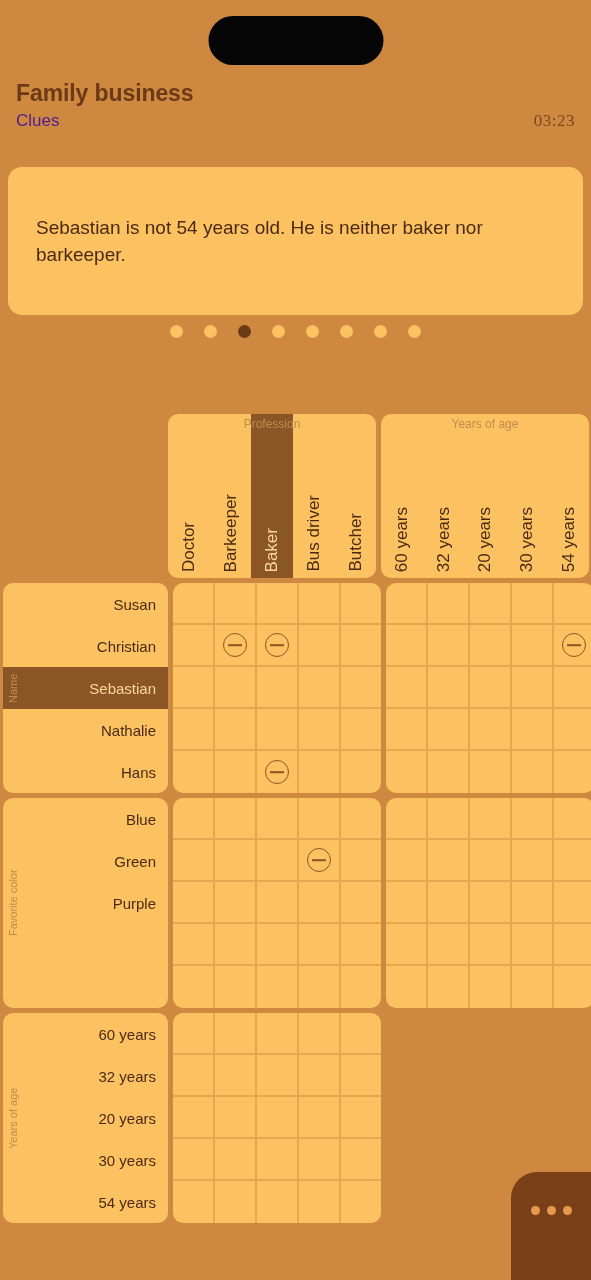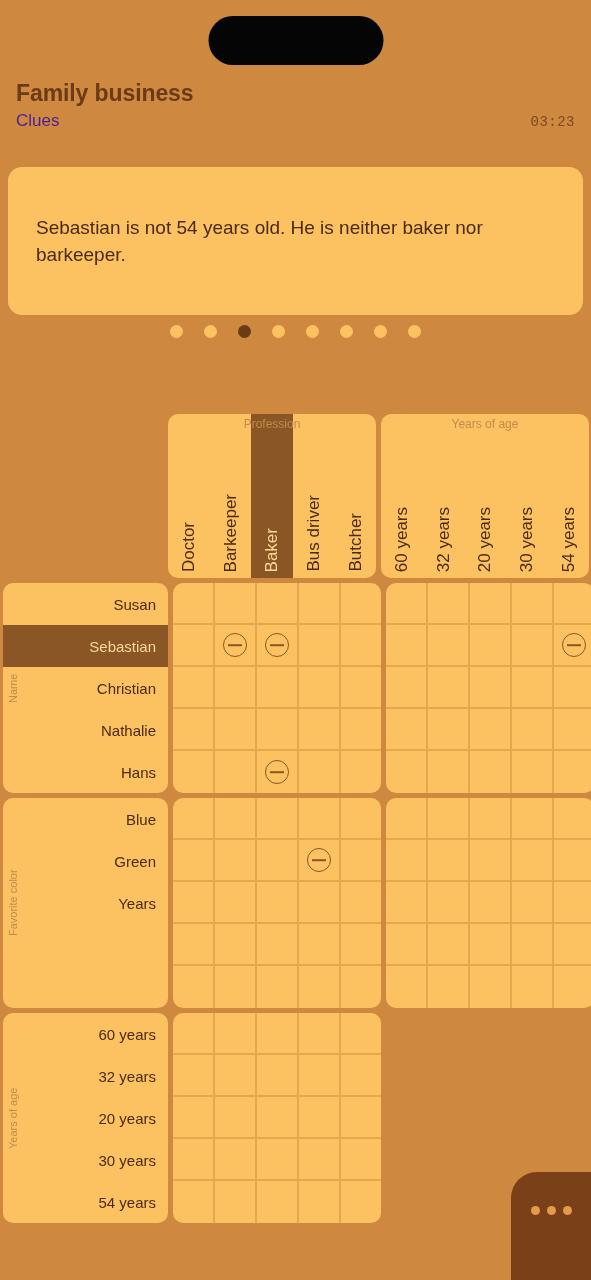--- a/index.html
+++ b/index.html
@@ -49,22 +49,22 @@
     justify-content: space-between;
     align-items: baseline;
     margin-top: 3px;
   }
   .subtitle {
     font-size: 17px;
     color: #4c1d95;
     line-height: 21px;
   }
   .timer {
-    font-family: Liberation Mono, monospace;
-    font-size: 14px;
+    font-family: Liberation Serif, serif;
+    font-size: 17px;
     color: #7C4A22;
     letter-spacing: 0.5px;
   }
 
   
   .clue-card {
     position: absolute;
     top: 167px;
     left: 8px;
     width: 575px;
@@ -318,25 +318,25 @@
         </div>
       </div>
     </div>
     <div class="section-gap"></div>
     <div class="grid-row">
       <div class="rowlabel-block">
         <div class="rowgroup-title">Name</div>
         <div class="rowlabel">
           <span>Susan</span>
         </div>
+        <div class="rowlabel">
+          <span>Christian</span>
+        </div>
         <div class="rowlabel hl">
           <span>Sebastian</span>
-        </div>
-        <div class="rowlabel">
-          <span>Christian</span>
         </div>
         <div class="rowlabel">
           <span>Nathalie</span>
         </div>
         <div class="rowlabel">
           <span>Hans</span>
         </div>
       </div>
       <div class="block-gap"></div>
       <div class="cellblock">
@@ -427,21 +427,21 @@
     <div class="grid-row">
       <div class="rowlabel-block">
         <div class="rowgroup-title">Favorite color</div>
         <div class="rowlabel">
           <span>Blue</span>
         </div>
         <div class="rowlabel">
           <span>Green</span>
         </div>
         <div class="rowlabel">
-          <span>Years</span>
+          <span>Purple</span>
         </div>
       </div>
       <div class="block-gap"></div>
       <div class="cellblock">
         <div class="cellrow">
           <div class="cell"></div>
           <div class="cell"></div>
           <div class="cell"></div>
           <div class="cell"></div>
           <div class="cell"></div>

